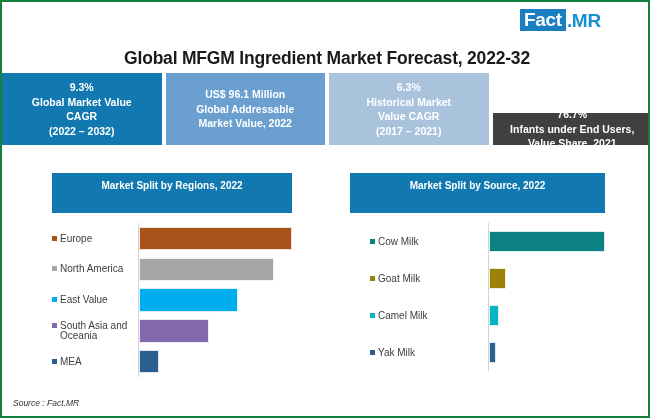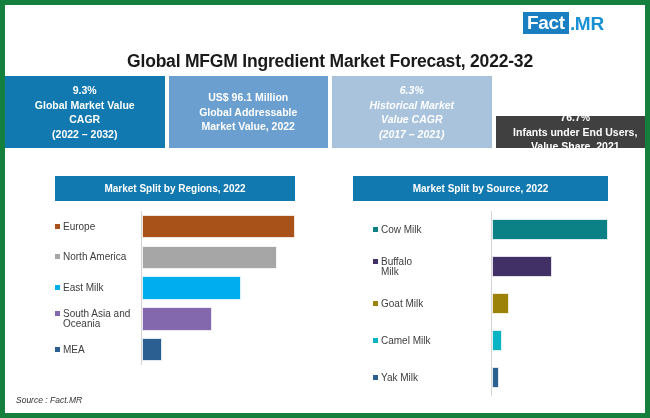--- a/index.html
+++ b/index.html
@@ -10,21 +10,21 @@
   }
   body {
     font-family: "Liberation Sans", sans-serif;
   }
   #infographic {
     position: relative;
     width: 650px;
     height: 418px;
     box-sizing: border-box;
     background: #ffffff;
-    border: 5px solid #15803d;
+    border: 2px solid #15803d;
     overflow: hidden;
   }
 
   
   .logo {
     position: absolute;
     top: 7px;
     left: 518px;
     display: flex;
     align-items: center;
@@ -86,21 +86,21 @@
 
   
   .panel {
     position: absolute;
     top: 171px;
   }
   .panel-left  { left: 50px;  width: 240px; }
   .panel-right { left: 348px; width: 255px; }
 
   .panel-header {
-    height: 25px;
+    height: 40px;
     line-height: 25px;
     text-align: center;
     color: #ffffff;
     font-size: 10px;
     font-weight: bold;
     background: #1179b0;
   }
 
   .chart {
     position: relative;
@@ -180,21 +180,21 @@
           <div>(2022 – 2032)</div>
         </div>
       </div>
       <div class="kpi" style="background: rgb(106, 159, 208);">
         <div>
           <div>US$ 96.1 Million</div>
           <div>Global Addressable</div>
           <div>Market Value, 2022</div>
         </div>
       </div>
-      <div class="kpi" style="background: rgb(169, 195, 221); font-style: italic;">
+      <div class="kpi" style="background: rgb(169, 195, 221);">
         <div>
           <div>6.3%</div>
           <div>Historical Market</div>
           <div>Value CAGR</div>
           <div>(2017 – 2021)</div>
         </div>
       </div>
       <div class="kpi" style="background: #404040; margin-top: 40px;">
         <div>
           <div>76.7%</div>
@@ -221,21 +221,21 @@
             <span class="swatch" style="background: rgb(166, 166, 166);"></span>
             <span class="cat-label">North America</span>
           </div>
           <div class="bar-area">
             <div class="bar" style="width: 88%; height: 76%; background: rgb(166, 166, 166);"></div>
           </div>
         </div>
         <div class="row" style="height: 16.6667%;">
           <div class="cat">
             <span class="swatch" style="background: rgb(0, 173, 239);"></span>
-            <span class="cat-label">East Milk</span>
+            <span class="cat-label">East Value</span>
           </div>
           <div class="bar-area">
             <div class="bar" style="width: 65%; height: 76%; background: rgb(0, 173, 239);"></div>
           </div>
         </div>
         <div class="row" style="height: 16.6667%;">
           <div class="cat">
             <span class="swatch" style="background: rgb(132, 104, 174);"></span>
             <span class="cat-label">South Asia and
 Oceania</span>
@@ -263,30 +263,20 @@
           <div class="cat">
             <span class="swatch" style="background: rgb(11, 129, 134);"></span>
             <span class="cat-label">Cow Milk</span>
           </div>
           <div class="bar-area">
             <div class="bar" style="width: 100%; height: 56%; background: rgb(11, 129, 134);"></div>
           </div>
         </div>
         <div class="row" style="height: 20%;">
           <div class="cat">
-            <span class="swatch" style="background: rgb(65, 48, 102);"></span>
-            <span class="cat-label">Buffalo
-Milk</span>
-          </div>
-          <div class="bar-area">
-            <div class="bar" style="width: 52%; height: 56%; background: rgb(65, 48, 102);"></div>
-          </div>
-        </div>
-        <div class="row" style="height: 20%;">
-          <div class="cat">
             <span class="swatch" style="background: rgb(156, 130, 9);"></span>
             <span class="cat-label">Goat Milk</span>
           </div>
           <div class="bar-area">
             <div class="bar" style="width: 15%; height: 56%; background: rgb(156, 130, 9);"></div>
           </div>
         </div>
         <div class="row" style="height: 20%;">
           <div class="cat">
             <span class="swatch" style="background: rgb(7, 180, 196);"></span>

